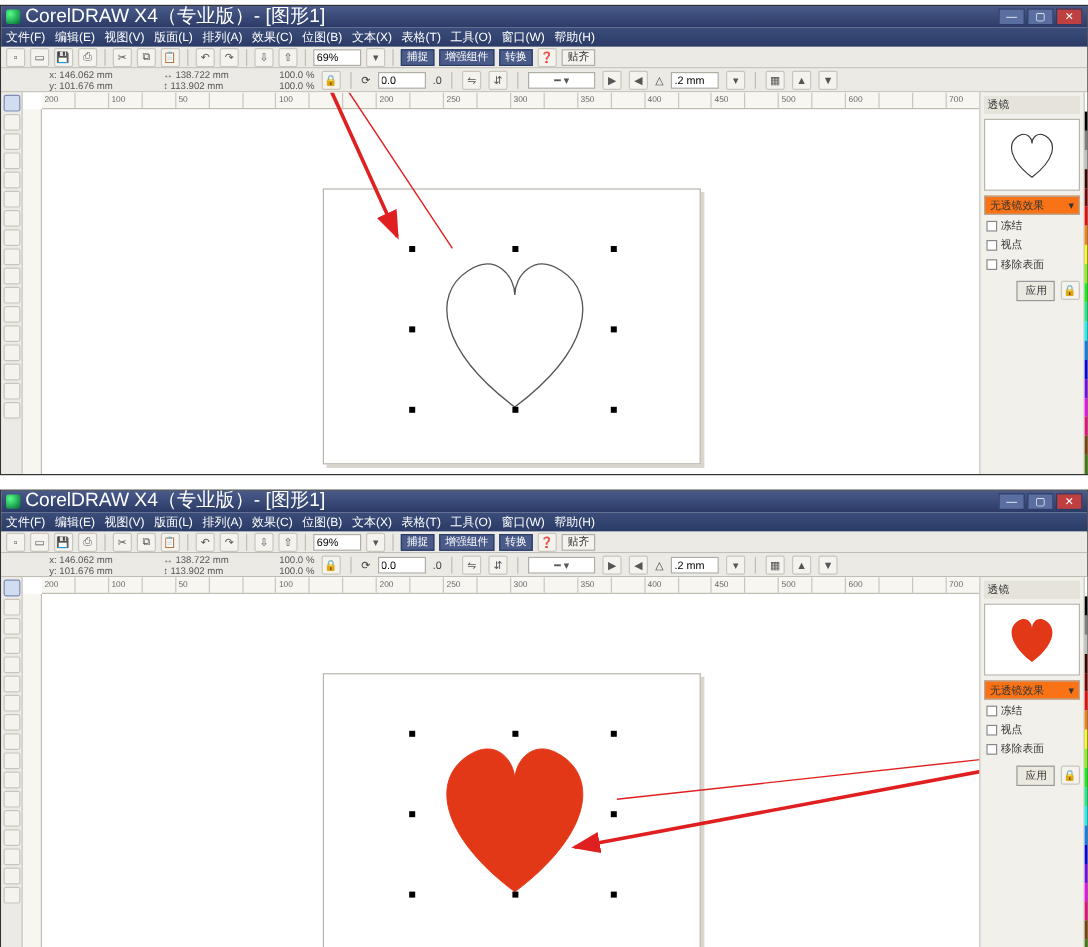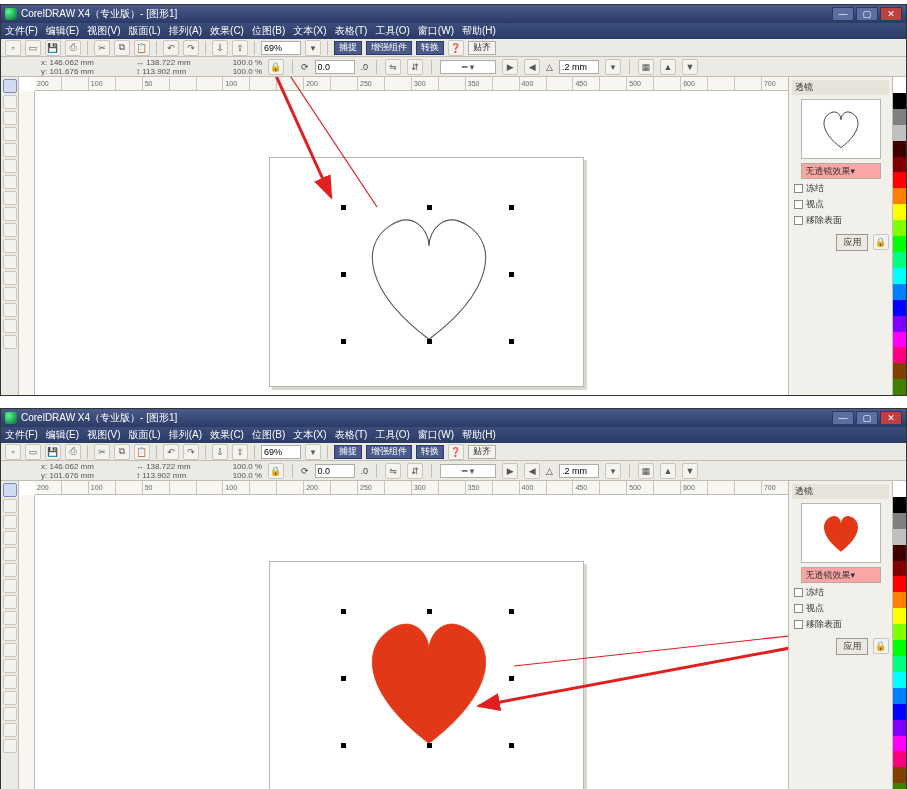--- a/index.html
+++ b/index.html
@@ -1,21 +1,21 @@
 <!DOCTYPE html>
 <html><head>
 <meta charset="utf-8">
 <style>
   * { box-sizing: border-box; margin: 0; padding: 0; }
   body { font-family: "Microsoft YaHei", Arial, sans-serif; font-size: 10px; background: #fff; }
   .wrap { width: 907px; margin: 0 auto; }
   .appwin { border: 1px solid #333; margin: 4px 0 12px 0; background: #f0f0f0; position: relative; }
   .titlebar { background: linear-gradient(#4a5b8a, #2b3a66); color: #fff; height: 18px; line-height: 18px; padding: 0 4px; display: flex; align-items: center; }
   .titlebar .ticon { width: 12px; height: 12px; background: radial-gradient(circle at 30% 30%, #5f8, #063); border-radius: 2px; margin-right: 4px; }
-  .titlebar .title { flex: 1; font-size: 10px; }
+  .titlebar .title { flex: 1; font-size: 16px; }
   .wbtns { display: flex; gap: 2px; }
   .wbtns span { width: 22px; height: 14px; background: #5a6fa0; border: 1px solid #2b3a66; display: inline-flex; align-items: center; justify-content: center; font-size: 9px; color: #fff; }
   .wbtns .close { background: #c04040; }
   .menubar { background: linear-gradient(#3b4d7a, #2b3a66); color: #fff; height: 16px; display: flex; align-items: center; padding: 0 4px; gap: 8px; font-size: 10px; }
   .menubar span { cursor: default; }
   .toolbar1, .toolbar2 { background: #eceae5; border-bottom: 1px solid #c0bdb5; height: 18px; display: flex; align-items: center; padding: 0 4px; gap: 4px; font-size: 10px; }
   .tbtn { width: 16px; height: 16px; border: 1px solid #c9c6bd; background: #f5f3ee; border-radius: 2px; display: inline-flex; align-items: center; justify-content: center; font-size: 9px; color: #555; }
   .tsep { width: 1px; height: 14px; background: #c0bdb5; margin: 0 2px; }
   .tinput { height: 14px; border: 1px solid #b0ada5; background: #fff; padding: 0 2px; font-size: 9px; }
   .tinput.w40 { width: 40px; }
@@ -31,25 +31,25 @@
   .toolbox .tl.sel { background: #d2dcf0; border-color: #7a8cb8; }
   .canvas-area { flex: 1; background: #fff; position: relative; overflow: hidden; height: 318px; }
   .ruler-h { position: absolute; top: 0; left: 16px; right: 0; height: 14px; background: #f7f6f1; border-bottom: 1px solid #c0bdb5; display: flex; font-size: 7px; color: #666; }
   .ruler-h span { flex: 1; border-left: 1px solid #c9c6bd; padding-left: 2px; line-height: 14px; }
   .ruler-h span:first-child { border-left: none; }
   .ruler-v { position: absolute; top: 14px; left: 0; width: 16px; bottom: 0; background: #f7f6f1; border-right: 1px solid #c0bdb5; }
   .page { position: absolute; left: 250px; top: 80px; width: 315px; height: 230px; background: #fff; border: 1px solid #b8b5ac; box-shadow: 3px 3px 0 #d9d6cd; }
   .heart { position: absolute; }
   .heart svg { display: block; }
   .selhandle { position: absolute; width: 5px; height: 5px; background: #000; }
-  .rightcol { width: 118px; display: flex; }
+  .rightcol { width: 90px; display: flex; }
   .docker { flex: 1; background: #f2f0ea; border-left: 1px solid #c0bdb5; padding: 3px; font-size: 9px; color: #333; }
   .docker .dtitle { background: #e6e3da; padding: 1px 3px; font-size: 9px; }
   .preview { width: 80px; height: 60px; background: #fff; border: 1px solid #b9b6ad; margin: 4px auto; display: flex; align-items: center; justify-content: center; }
-  .dselect { width: 80px; height: 16px; border: 1px solid #b0ada5; background: #fca5a5; margin: 2px auto; font-size: 9px; display: flex; align-items: center; justify-content: flex-start; padding: 0 4px; }
+  .dselect { width: 80px; height: 16px; border: 1px solid #b0ada5; background: #f97316; margin: 2px auto; font-size: 9px; display: flex; align-items: center; justify-content: space-between; padding: 0 4px; }
   .dchk { display: flex; align-items: center; gap: 3px; margin: 3px 2px; font-size: 9px; }
   .dchk .box { width: 9px; height: 9px; border: 1px solid #888; background: #fff; }
   .dbtn { display: inline-block; padding: 1px 6px; border: 1px solid #999; background: #ece9e1; font-size: 9px; margin: 4px 2px; }
   .colorstrip { width: 14px; background: #eceae5; display: flex; flex-direction: column; border-left: 1px solid #c0bdb5; }
   .colorstrip .sw { flex: 1; }
   .arrow-svg { position: absolute; top: 0; left: 0; pointer-events: none; }
 </style>
 </head>
 <body>
 

